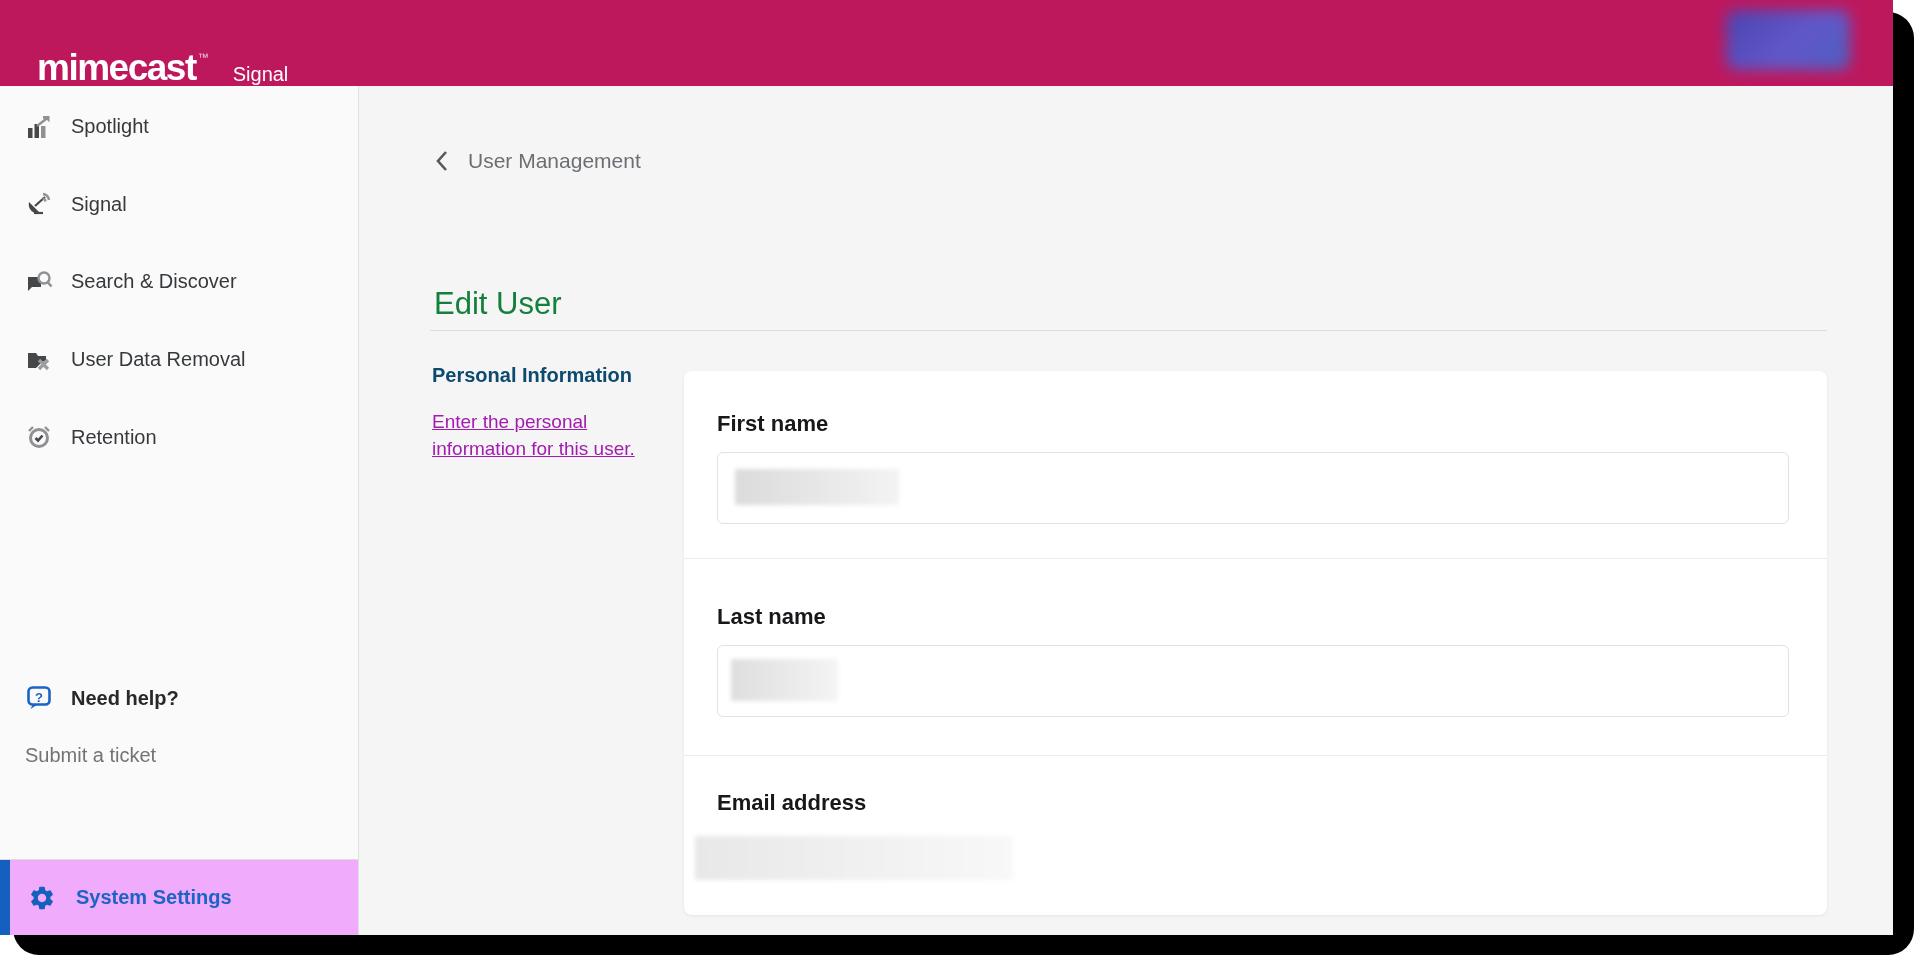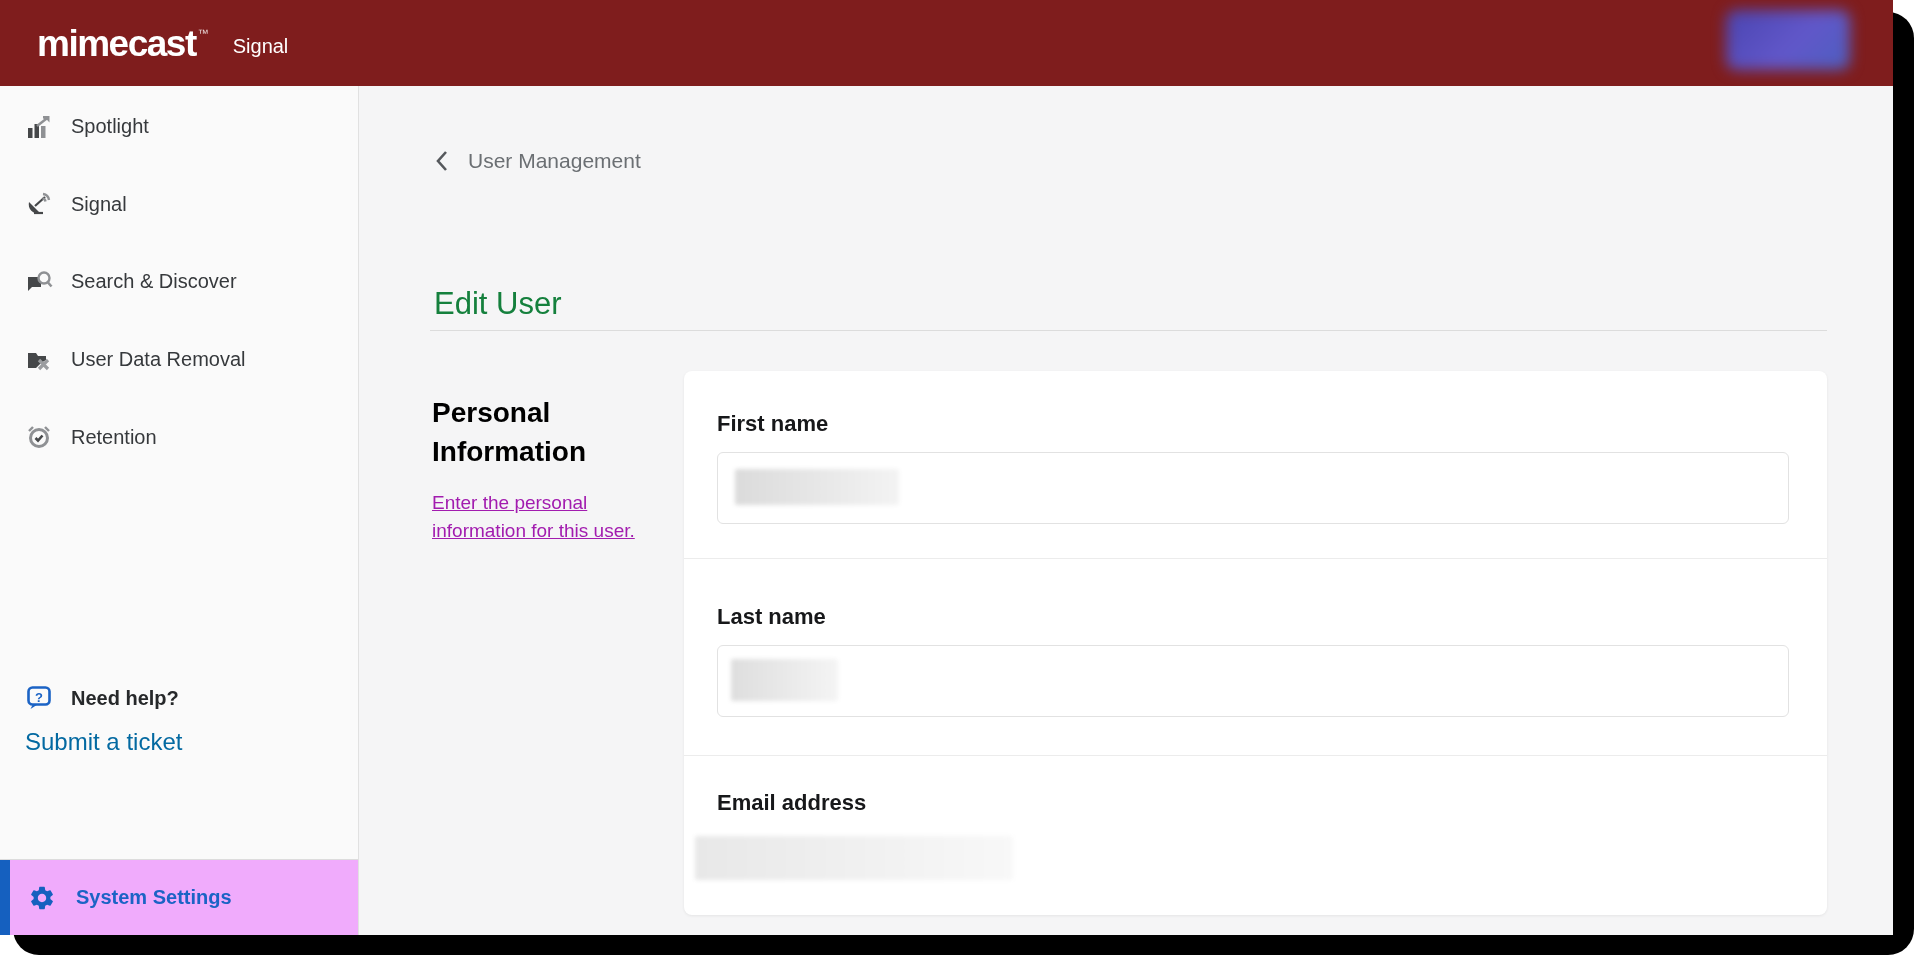--- a/index.html
+++ b/index.html
@@ -9,57 +9,57 @@
   
   .shadow-frame { position:absolute; left:13px; top:12px; width:1901px; height:943px;
     background:#000; border-radius:26px; }
 
   
   .app { position:absolute; left:0; top:0; width:1893px; height:935px;
     background:#f5f5f6; overflow:hidden; }
 
   
   .header { position:absolute; left:0; top:0; width:100%; height:86px;
-    background:#7f1d1d; display:flex; align-items:center; }
+    background:#be185d; display:flex; align-items:flex-end; }
   .logo-wrap { margin-left:37px; display:flex; align-items:flex-start; color:#fff; }
   .logo { font-size:37px; font-weight:700; letter-spacing:-1.5px; line-height:1; }
   .logo-tm { font-size:11px; margin-top:2px; margin-left:2px; opacity:.85; }
   .product { color:#fff; font-size:20px; margin-left:24px; margin-top:6px; }
   .avatar-blob { position:absolute; right:43px; top:10px; width:124px; height:60px;
     background:linear-gradient(135deg,#4a44b0,#6157c9 55%,#4d5fc0);
     filter:blur(7px); border-radius:10px; }
 
   
   .sidebar { position:absolute; left:0; top:86px; width:359px; bottom:0;
     background:#fafafa; border-right:1px solid #e1e1e1; }
   .nav { position:absolute; top:2px; left:0; right:0;text-align:right; }
   .nav-item { height:77.6px; display:flex; align-items:center; cursor:pointer; }
   .nav-item .ni-icon { width:28px; height:28px; margin-left:25px; flex:0 0 28px; }
   .nav-item .ni-label { margin-left:18px; font-size:20px; color:#36393c; }
   .help-block { position:absolute; left:25px; top:598px; }
   .help-row { display:flex; align-items:center; cursor:pointer; }
   .help-row .hi { width:28px; height:28px; }
   .help-row .help-label { margin-left:18px; font-size:20px; font-weight:700; color:#26282a; }
-  .ticket-link { margin-top:16px; font-size:24px; color:#0369a1; cursor:pointer; }
+  .ticket-link { margin-top:32px; font-size:20px; color:#737373; cursor:pointer; }
   .settings-row { position:absolute; left:0; bottom:0; width:100%; height:76px;
     background:#f0abfc; border-top:1px solid #dcdcdc; display:flex; align-items:center; cursor:pointer; }
   .settings-accent { position:absolute; left:0; top:0; bottom:0; width:10px; background:#1560bf; }
   .settings-row .si { width:28px; height:28px; margin-left:28px; }
   .settings-row .settings-label { margin-left:20px; font-size:20px; font-weight:600; color:#1b63c5; }
 
   
   .main { position:absolute; left:360px; top:86px; right:0; bottom:0; }
   .breadcrumb { position:absolute; left:74px; top:63px; display:flex; align-items:flex-end; cursor:pointer; }
   .breadcrumb .bc-icon { width:16px; height:24px; }
   .breadcrumb .bc-label { margin-left:18px; font-size:21px; color:#6b6f73; }
   .page-title { position:absolute; left:74px; top:163px; font-size:31px; font-weight:400; color:#15803d;margin-top:37px; }
   .title-divider { position:absolute; left:70px; top:244px; width:1397px; height:1px; background:#dcdcdc; }
 
   .section-head { position:absolute; left:72px; top:276px; width:210px; }
-  .section-title { font-size:28px; font-weight:600; color:#000000; line-height:1.38;margin-top:32px; }
+  .section-title { font-size:20px; font-weight:600; color:#0c4a6e; line-height:1.38; }
   .section-desc { margin-top:18px; font-size:19px; color:#a21caf; line-height:1.45;text-decoration:underline; }
 
   .card { position:absolute; left:324px; top:285px; width:1143px; height:544px;
     background:#ffffff; border-radius:8px; box-shadow:0 1px 3px rgba(0,0,0,.07); }
   .fgroup { padding:0 38px 0 33px; }
   .g1 { padding-top:40px; height:188px; border-bottom:1px solid #ececec; }
   .g2 { padding-top:45px; height:197px; border-bottom:1px solid #ececec; }
   .g3 { padding-top:34px; }
   .flabel { font-size:22px; font-weight:700; color:#17181a; line-height:26px; }
   .finput { margin-top:15px; height:72px; background:#fff; border:1px solid #e2e2e2;

